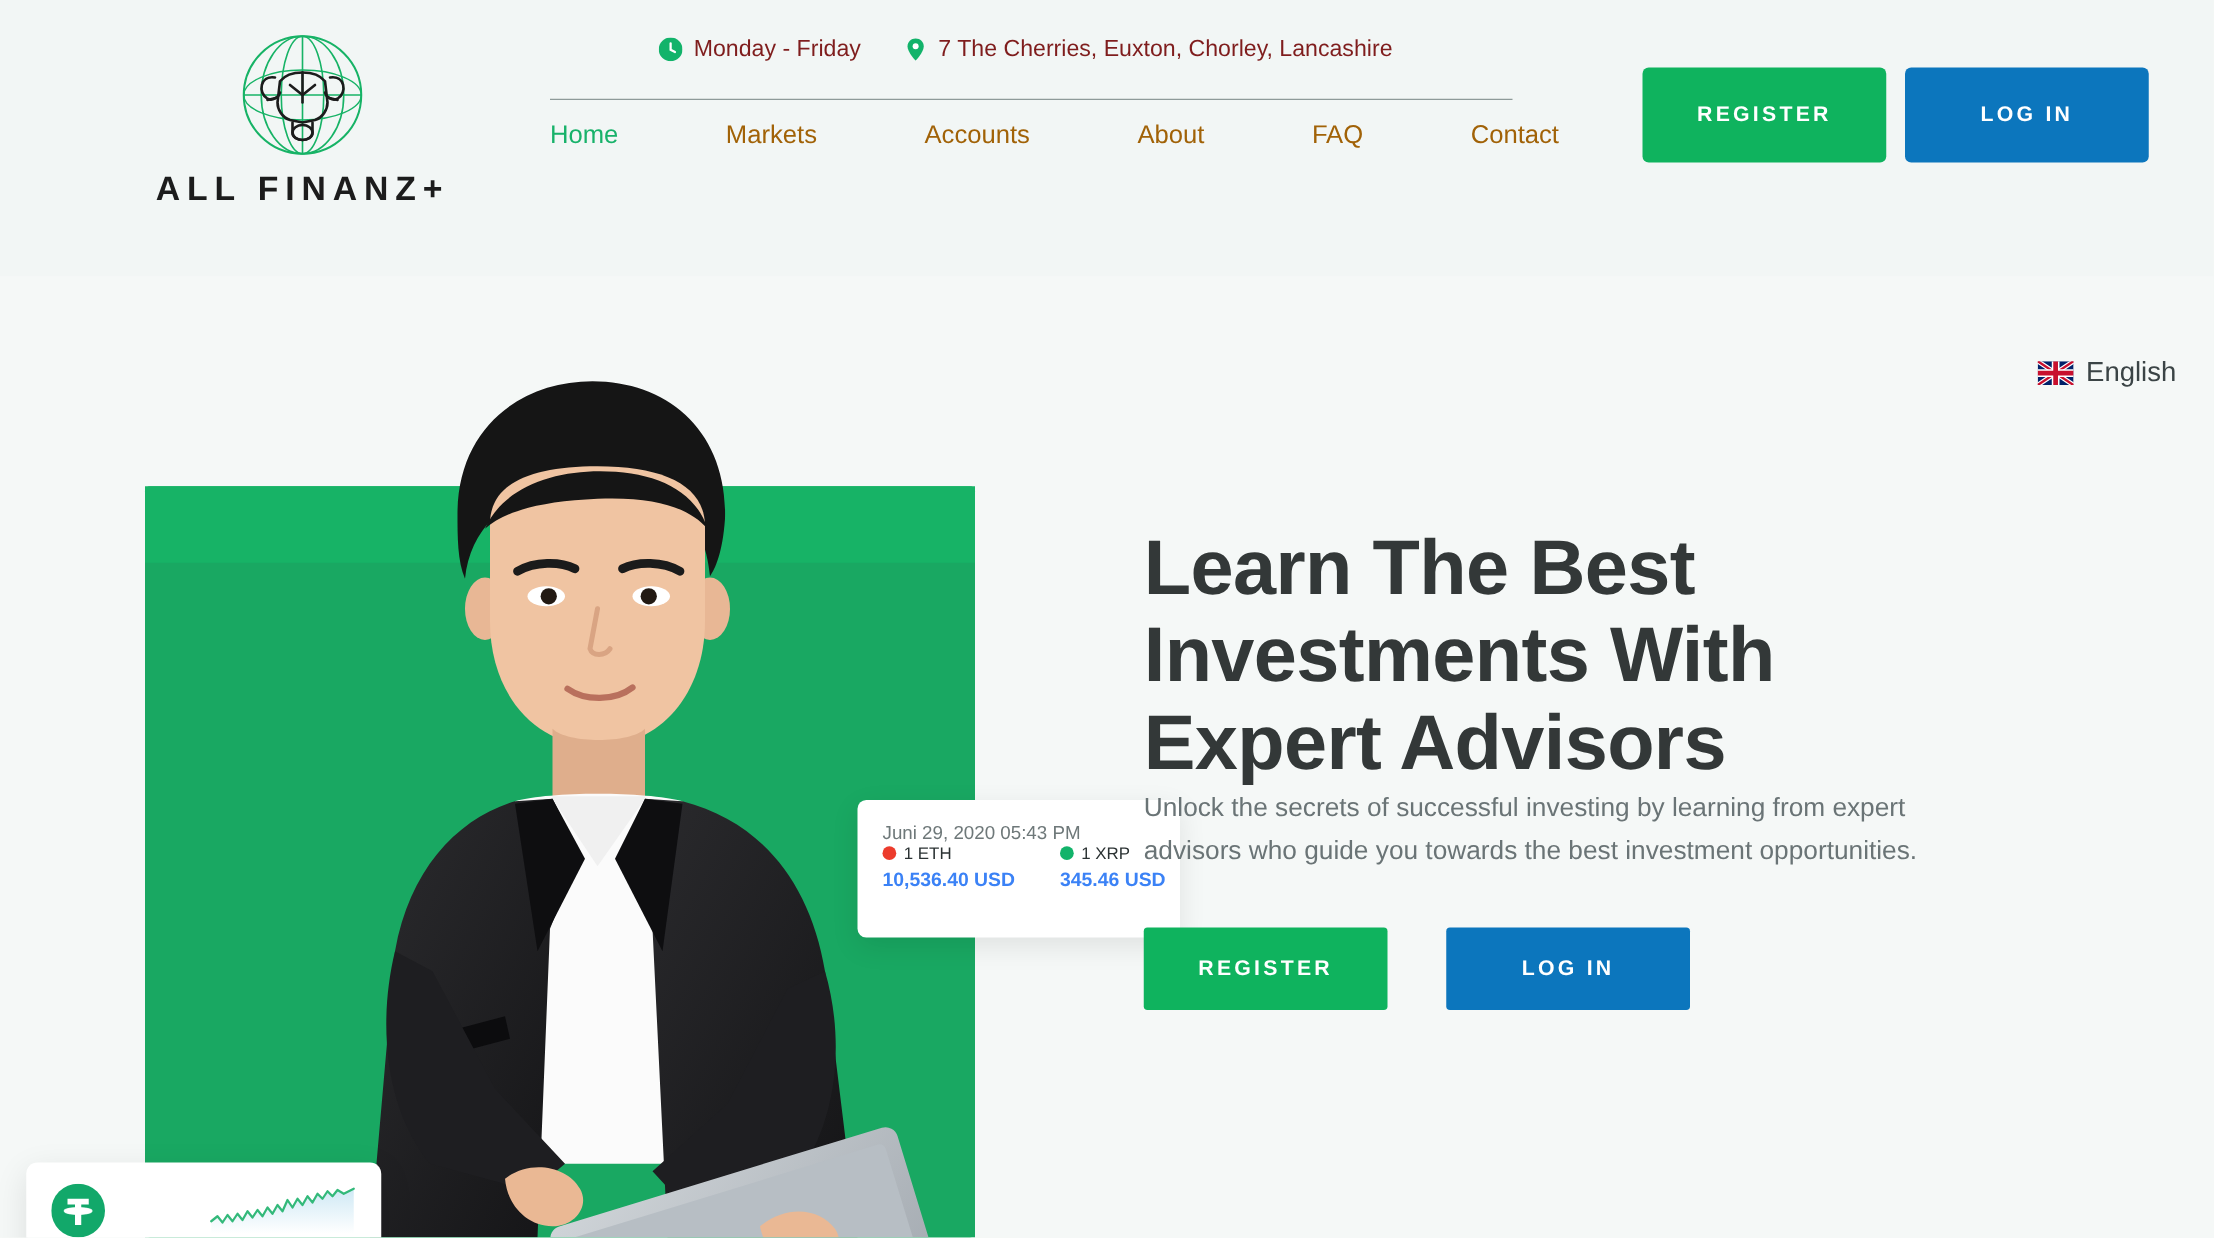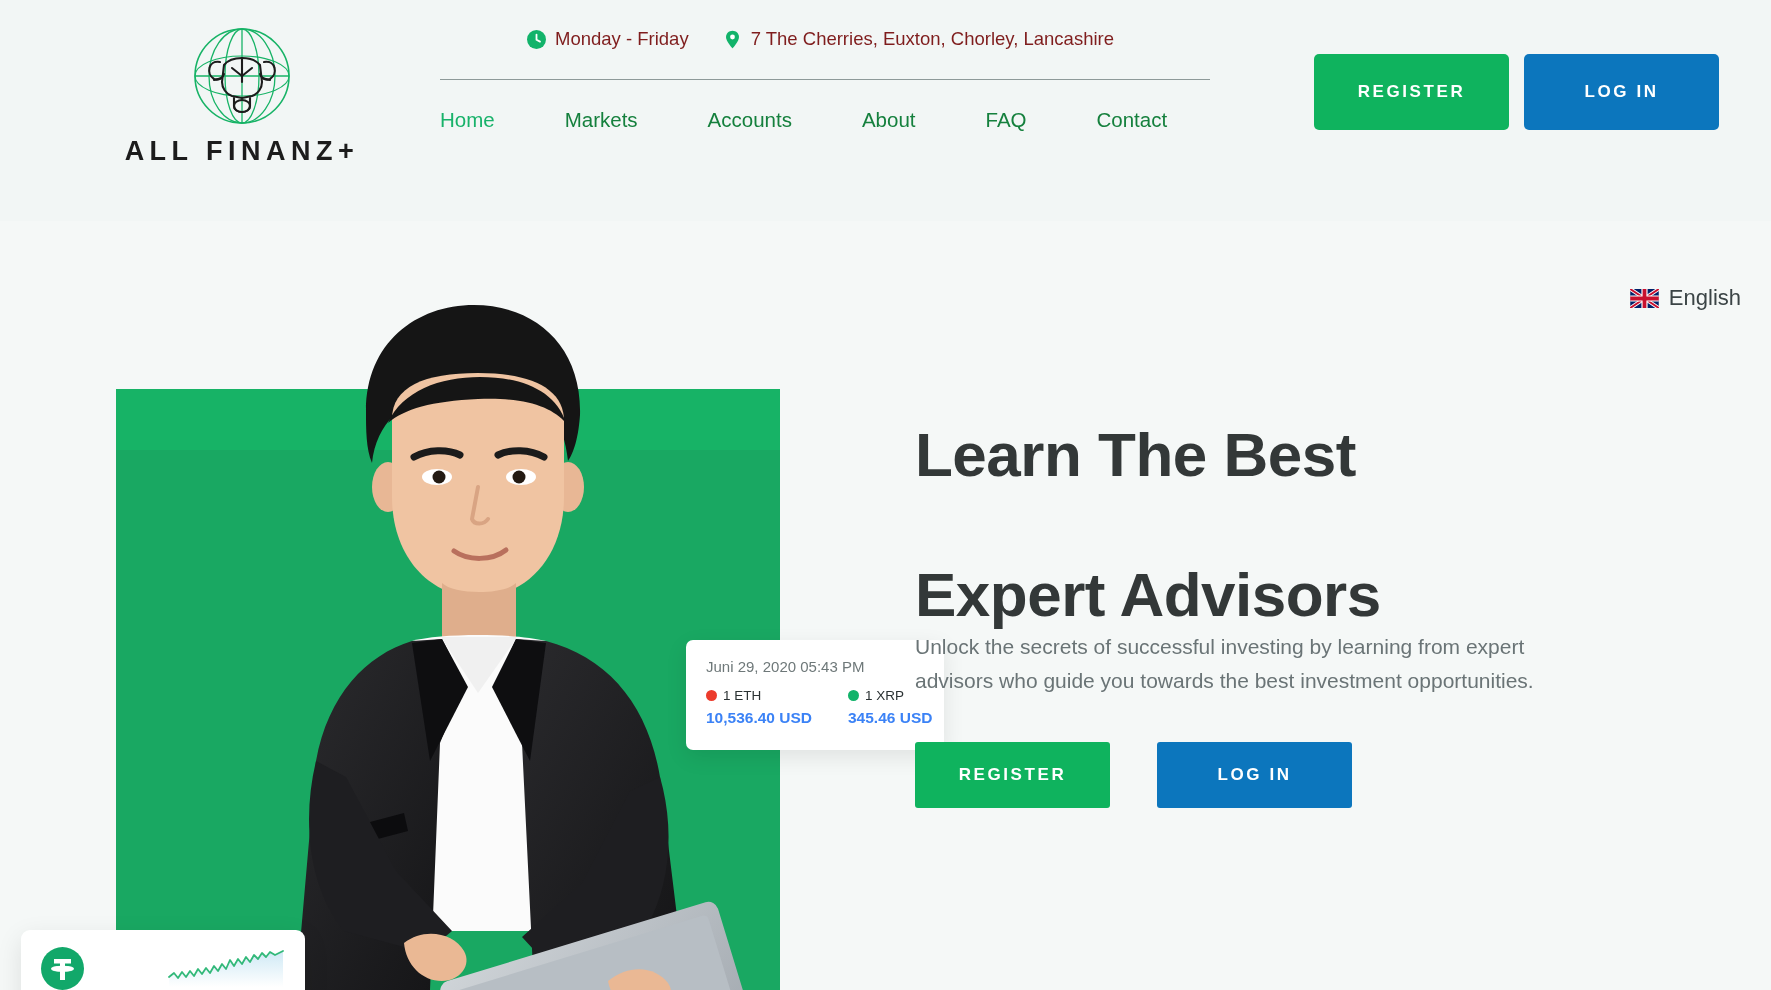--- a/index.html
+++ b/index.html
@@ -19,22 +19,22 @@
   .logo-mark { width:108px; height:108px; }
   .logo-text { margin-top:6px; font-size:27px; font-weight:700; letter-spacing:5.5px;
                color:#1c1c1c; white-space:nowrap; font-family:"Liberation Sans", sans-serif; }
 
   .topinfo { position:absolute; left:527px; top:28px; display:flex; align-items:center; gap:34px; }
   .topinfo-item { display:flex; align-items:center; gap:9px; font-size:18.5px; color:#7f1d1d; white-space:nowrap; }
   .icon-circle { width:19px; height:19px; flex:0 0 19px; }
 
   .divider { position:absolute; left:440px; top:79px; width:770px; height:1px; background:#8e9a99; }
 
-  .nav { position:absolute; left:440px; top:108px; display:flex; align-items:center; gap:0; }
-  .nav a { font-size:20.5px; color:#15803d; text-decoration:none; white-space:nowrap; display:block; }
+  .nav { position:absolute; left:440px; top:96px; display:flex; align-items:center; gap:16px; }
+  .nav a { font-size:20.5px; color:#a16207; text-decoration:none; white-space:nowrap; display:block; }
   .nav a.active { color:#18b26a; }
   .nav-li { padding:0 0; }
   .nav-li + .nav-li { margin-left:70px; }
 
   .hdr-btns { position:absolute; right:52px; top:54px; display:flex; gap:15px; }
   .btn { border:none; border-radius:5px; color:#fff; font-size:17px; font-weight:700;
          letter-spacing:2.6px; cursor:pointer; font-family:"Liberation Sans", sans-serif;
          display:flex; align-items:center; justify-content:center; }
   .btn-green { background:#0fb35e; }
   .btn-blue  { background:#0c76bd; }
@@ -54,21 +54,21 @@
   .green-inner { position:absolute; left:0; top:61px; width:664px; height:540px;
                  background:#19a862; }
   .green-top-strip { position:absolute; left:0; top:0; width:664px; height:61px; background:#17b366; }
 
   .photo { position:absolute; left:100px; top:-98px; width:540px; height:699px; overflow:hidden; }
 
   
   .price-card { position:absolute; left:570px; top:251px; width:258px; height:110px;
                 background:#fff; border-radius:7px; box-shadow:0 7px 22px rgba(0,0,0,.09);
                 padding:18px 20px 0 20px; }
-  .pc-date { font-size:15px; color:#6e7879; margin-bottom:13px; white-space:nowrap; }
+  .pc-date { font-size:15px; color:#6e7879; white-space:nowrap; }
   .pc-row { display:flex; gap:36px; }
   .pc-col { }
   .pc-name { display:flex; align-items:center; gap:6px; font-size:13.5px; color:#2b3233; margin-bottom:6px; white-space:nowrap; }
   .dot { width:11px; height:11px; border-radius:50%; flex:0 0 11px; }
   .dot-red { background:#ec3b2c; }
   .dot-green { background:#12b36a; }
   .pc-val { font-size:15.5px; font-weight:700; color:#3b82f6; white-space:nowrap; }
 
   
   .tether-card { position:absolute; left:21px; top:709px; width:284px; height:144px;
@@ -294,21 +294,21 @@
           </svg>
           
         </span>
       </div>
 
     </div>
 
     <div class="copy">
       <h1 class="h1">
         <span>Learn The Best</span><br>
-        <br>
+        <span>Investments With</span><br>
         <span>Expert Advisors</span>
       </h1>
       <p class="sub">Unlock the secrets of successful investing by learning from expert advisors who guide you towards the best investment opportunities.</p>
       <div class="cta">
         <button class="btn btn-green">REGISTER</button>
         <button class="btn btn-blue">LOG IN</button>
       </div>
     </div>
 
   </div>

